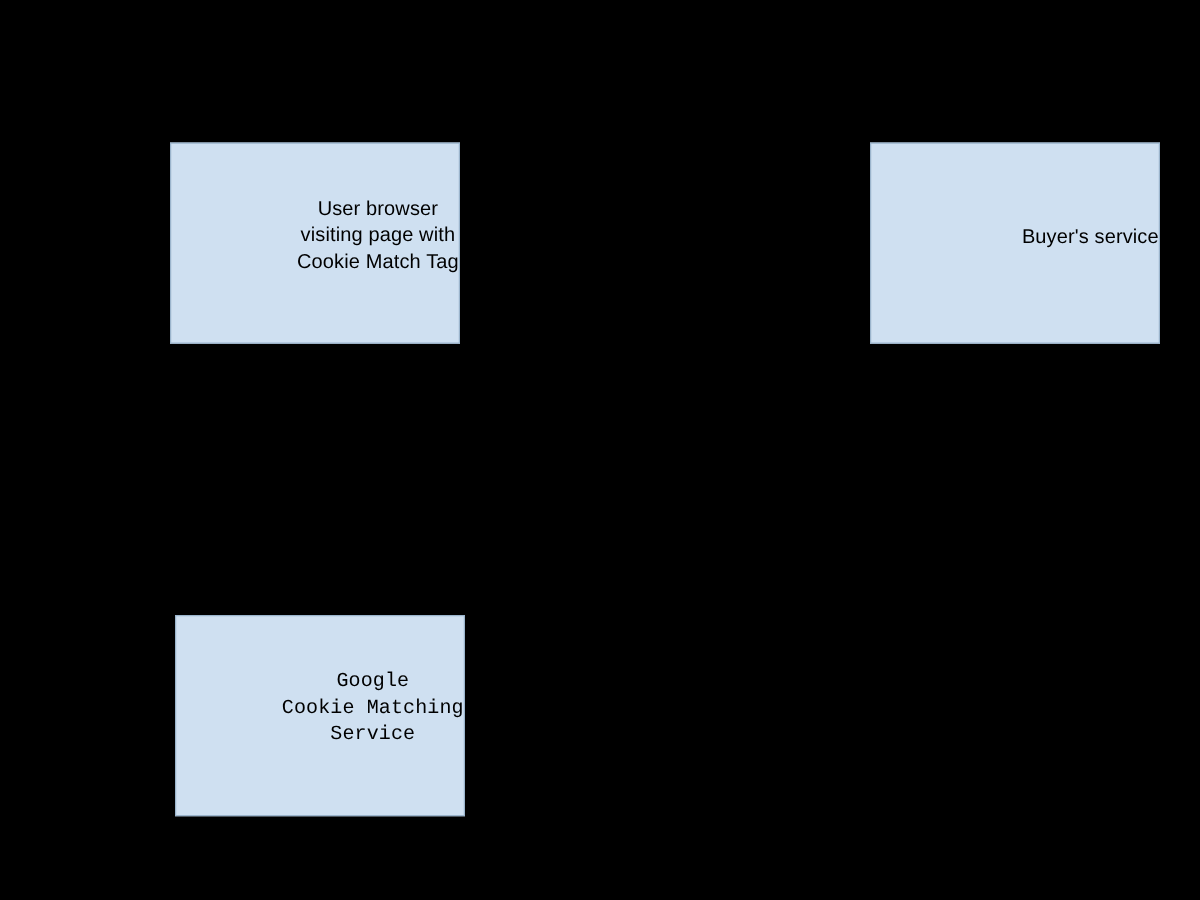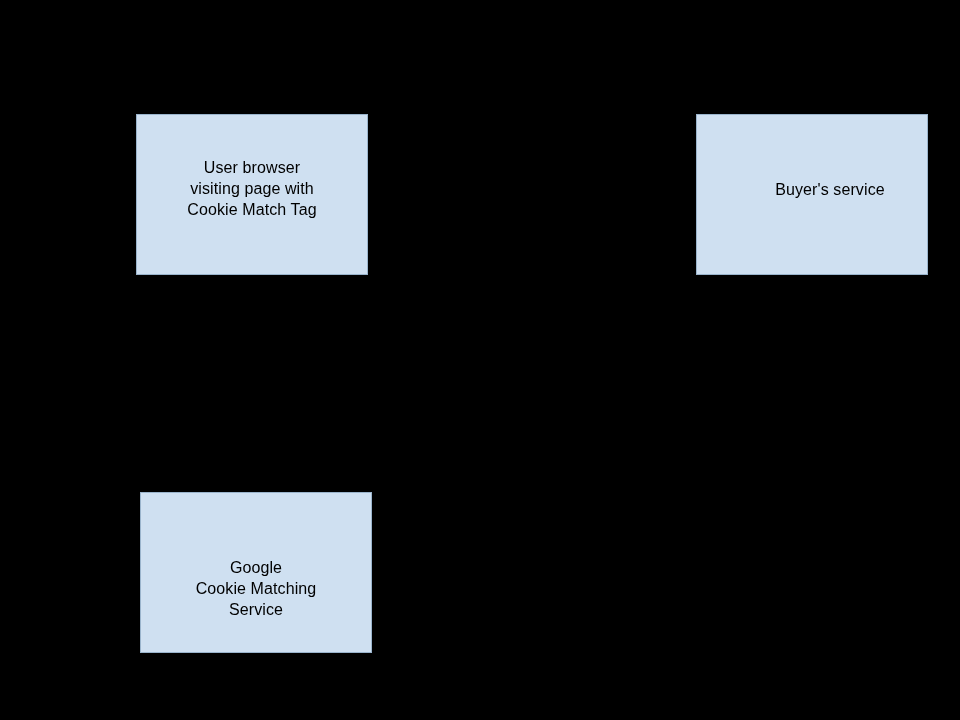--- a/index.html
+++ b/index.html
@@ -20,21 +20,21 @@
     height: 720px;
     background: #000000;
   }
 
   .node {
     position: absolute;
     box-sizing: border-box;
     background: #cfe0f1;
     border: 1px solid #9ab4cc;
     display: flex;
-    justify-content: center;
+    justify-content: flex-end;
   }
 
   
   .node-label {
     text-align: center;
     color: #000000;
     font-size: 16px;
     line-height: 21px;
     font-family: "Liberation Sans", "DejaVu Sans", sans-serif;
     white-space: pre-line;
@@ -65,21 +65,22 @@
   }
 
   
   #node-google-cookie-matching {
     left: 140px;
     top: 492px;
     width: 232px;
     height: 161px;
   }
   #node-google-cookie-matching .node-label {
-    margin-top: 64px;
+    margin-top: 42px;
+    font-family: Liberation Mono, monospace;
   }
 </style>
 </head>
 <body>
 
 <div id="diagram-canvas">
 
   <div class="node" id="node-user-browser">
     <span class="node-label">User browser
 visiting page with

